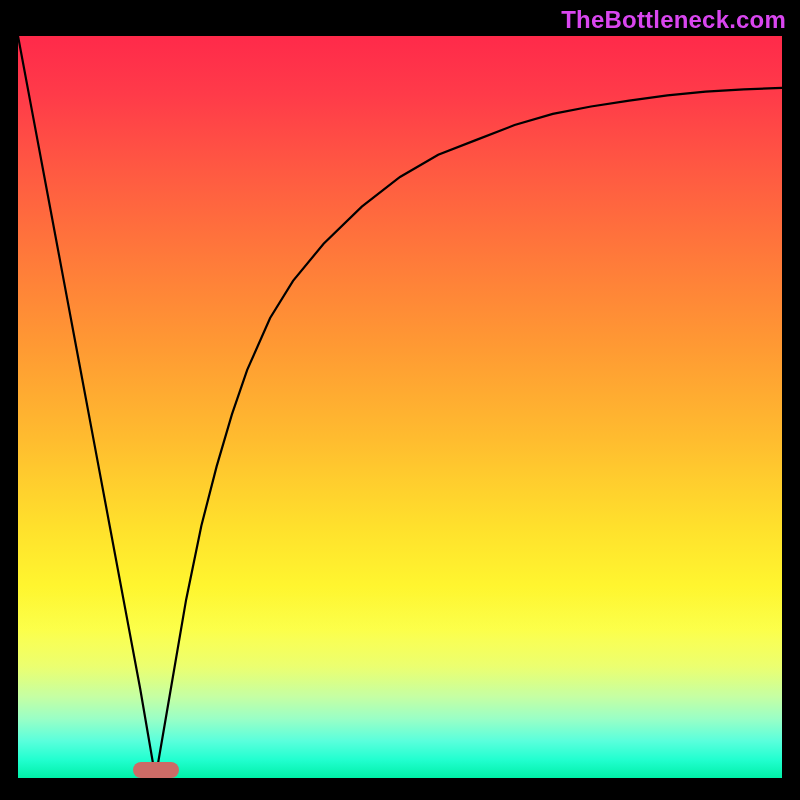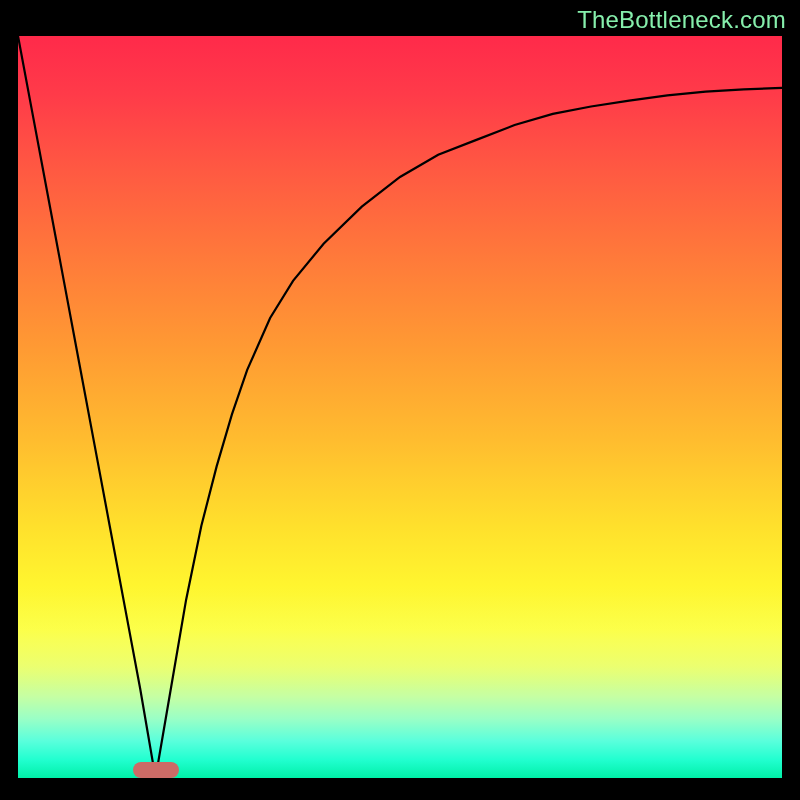--- a/index.html
+++ b/index.html
@@ -9,22 +9,22 @@
     background: #000;
     position: relative;
     overflow: hidden;
   }
   .watermark {
     position: absolute;
     top: 6px;
     right: 14px;
     font-family: Arial, Helvetica, sans-serif;
     font-size: 24px;
-    font-weight: 400;
-    color: #86efac;
+    font-weight: 700;
+    color: #d946ef;
     z-index: 10;
     letter-spacing: 0.2px;
   }
   .frame {
     position: absolute;
     left: 18px;
     top: 36px;
     width: 764px;
     height: 742px;
     background: #000;

